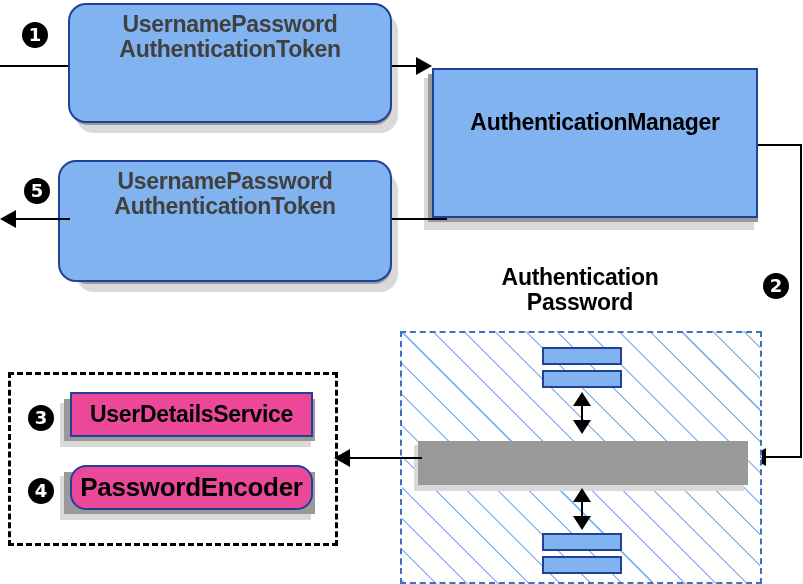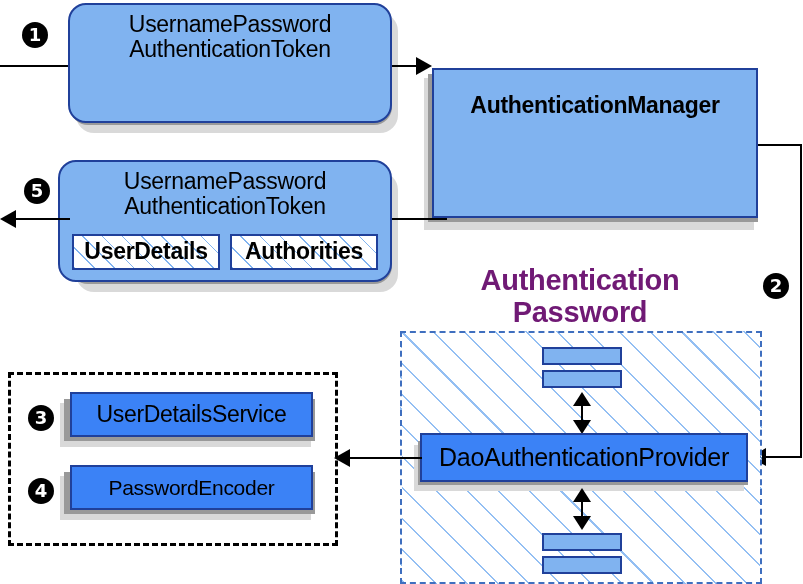--- a/index.html
+++ b/index.html
@@ -29,23 +29,23 @@
 
   .token-box {
     position: absolute;
     background: #80b3f0;
     border: 2px solid #20409a;
     border-radius: 18px;
     box-sizing: border-box;
   }
   .token-title {
     text-align: center;
-    font-weight: normal;
-    font-size: 23px;
-    color: #000000;
+    font-weight: bold;
+    font-size: 23px;
+    color: #404040;
     line-height: 1.08;
     padding-top: 7px;
     letter-spacing: -0.3px;
   }
   .token-fields {
     position: absolute;
     left: 12px;
     right: 12px;
     bottom: 10px;
     display: flex;
@@ -76,21 +76,21 @@
     position: absolute;
     background: #80b3f0;
     border: 2px solid #20409a;
     box-sizing: border-box;
   }
   .mgr-title {
     text-align: center;
     font-weight: bold;
     font-size: 23px;
     color: #000000;
-    padding-top: 22px;
+    padding-top: 39px;
     letter-spacing: -0.3px;
   }
   .mgr-inner {
     position: absolute;
     left: 32px;
     right: 32px;
     top: 65px;
     bottom: 12px;
     background:
       repeating-linear-gradient(
@@ -108,22 +108,22 @@
     font-weight: bold;
     font-size: 23px;
     color: #000000;
     letter-spacing: -0.3px;
   }
 
   .providers-label {
     position: absolute;
     text-align: center;
     font-weight: bold;
-    font-size: 29px;
-    color: #701a75;
+    font-size: 23px;
+    color: #000000;
     line-height: 1.1;
     letter-spacing: -0.3px;
   }
 
   .dashed-blue {
     position: absolute;
     border: 2px dashed #3f6fbf;
     box-sizing: border-box;
     background:
       repeating-linear-gradient(
@@ -137,27 +137,27 @@
 
   .dashed-black {
     position: absolute;
     border: 3px dashed #000000;
     box-sizing: border-box;
     background: transparent;
   }
 
   .plain-box {
     position: absolute;
-    background: #3b82f6;
+    background: #ec4899;
     border: 2px solid #20409a;
     box-sizing: border-box;
     display: flex;
     align-items: center;
     justify-content: center;
-    font-weight: normal;
+    font-weight: bold;
     font-size: 25px;
     color: #000000;
     letter-spacing: -0.3px;
     white-space: nowrap;
     text-align: right;
   }
   .bar {
     position: absolute;
     background: #80b3f0;
     border: 2px solid #20409a;
@@ -240,24 +240,20 @@
   <div class="num-badge" style="left:24px; top:178px;">5</div>
 
   <div class="shadow2" style="left:76px; top:172px; width:322px; height:120px; border-radius:18px;"></div>
   <div class="shadow" style="left:70px; top:168px; width:322px; height:116px; border-radius:18px;"></div>
 
   <div class="token-box" style="left:58px; top:160px; width:334px; height:122px;">
     <div class="token-title">
       <div>UsernamePassword</div>
       <div>AuthenticationToken</div>
     </div>
-    <div class="token-fields">
-      <div class="field-box">UserDetails</div>
-      <div class="field-box">Authorities</div>
-    </div>
   </div>
 
   <div class="line-h" style="left:392px; top:218px; width:55px;"></div>
   <div class="line-h" style="left:14px; top:218px; width:56px;"></div>
   <div class="arrow-left" style="left:0px; top:210px;"></div>
 
   <div class="line-h" style="left:758px; top:144px; width:44px;"></div>
   <div class="line-v" style="left:800px; top:144px; height:313px;"></div>
   <div class="line-h" style="left:766px; top:456px; width:36px;"></div>
   <div class="arrow-left" style="left:750px; top:448px;"></div>
@@ -273,21 +269,20 @@
 
   <div class="bar" style="left:542px; top:347px; width:80px; height:18px;"></div>
   <div class="bar" style="left:542px; top:370px; width:80px; height:18px;"></div>
 
   <div class="line-v" style="left:581px; top:396px; height:32px;"></div>
   <div class="arrow-up" style="left:573px; top:392px;"></div>
   <div class="arrow-down" style="left:573px; top:420px;"></div>
 
   <div class="shadow2" style="left:414px; top:445px; width:330px; height:46px;"></div>
   <div class="shadow" style="left:418px; top:441px; width:330px; height:44px;"></div>
-  <div class="plain-box" style="left:420px; top:433px; width:328px; height:49px;">DaoAuthenticationProvider</div>
 
   <div class="line-v" style="left:581px; top:492px; height:32px;"></div>
   <div class="arrow-up" style="left:573px; top:488px;"></div>
   <div class="arrow-down" style="left:573px; top:516px;"></div>
 
   <div class="bar" style="left:542px; top:533px; width:80px; height:18px;"></div>
   <div class="bar" style="left:542px; top:556px; width:80px; height:18px;"></div>
 
   <div class="line-h" style="left:350px; top:457px; width:72px;"></div>
   <div class="arrow-left" style="left:334px; top:449px;"></div>
@@ -297,15 +292,15 @@
   <div class="num-badge" style="left:28px; top:405px;">3</div>
 
   <div class="shadow2" style="left:60px; top:403px; width:251px; height:44px;"></div>
   <div class="shadow" style="left:64px; top:399px; width:251px; height:42px;"></div>
   <div class="plain-box" style="left:70px; top:392px; width:243px; height:45px; font-size:23px;">UserDetailsService</div>
 
   <div class="num-badge" style="left:28px; top:478px;">4</div>
 
   <div class="shadow2" style="left:60px; top:476px; width:251px; height:44px;"></div>
   <div class="shadow" style="left:64px; top:472px; width:251px; height:42px;"></div>
-  <div class="plain-box" style="left:70px; top:465px; width:243px; height:45px; font-size:21px;">PasswordEncoder</div>
+  <div class="plain-box" style="left:70px; top:465px; width:243px; height:45px; font-size:26px;border-radius:16px;">PasswordEncoder</div>
 
 </div>
 
 </body></html>

